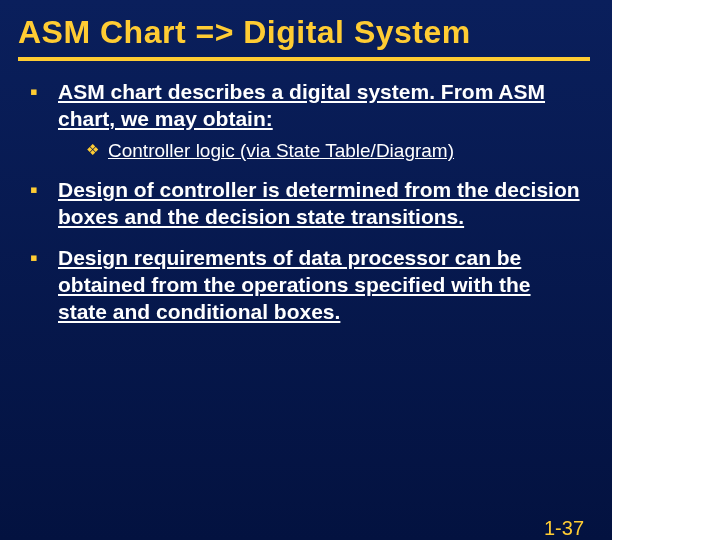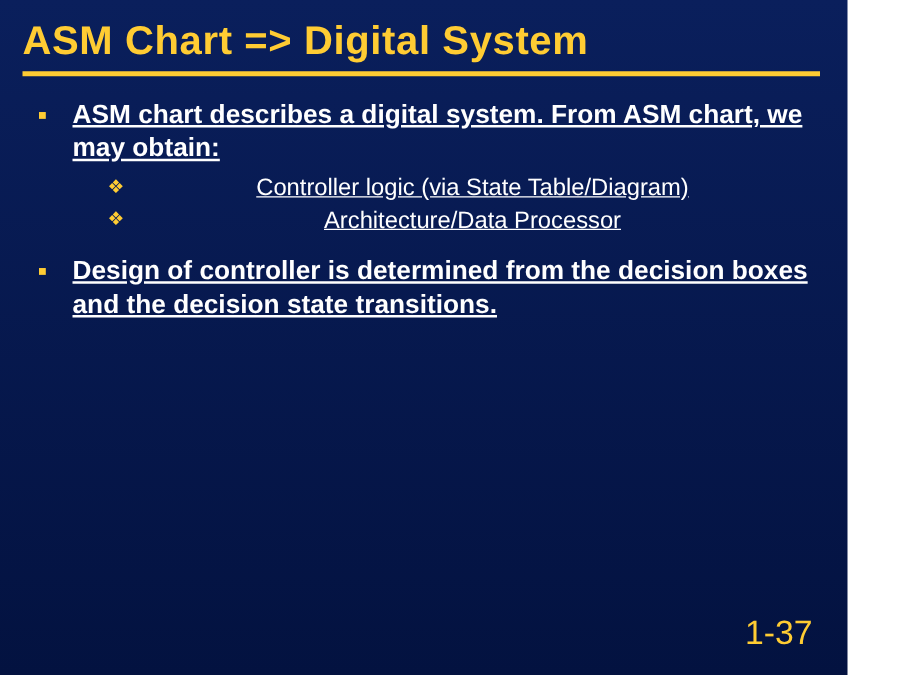--- a/index.html
+++ b/index.html
@@ -4,21 +4,21 @@
 <style>
   html, body {
     margin: 0;
     padding: 0;
     width: 720px;
     height: 540px;
     overflow: hidden;
     font-family: Arial, Helvetica, sans-serif;
   }
   .slide {
-    width: 678px;
+    width: 612px;
     height: 540px;
     background: linear-gradient(to bottom, #0a1f5c 0%, #031240 100%);
     position: relative;
     box-sizing: border-box;
   }
   .title {
     color: #ffcc33;
     font-size: 32px;
     font-weight: bold;
     padding: 14px 0 6px 18px;
@@ -61,66 +61,65 @@
     margin: 6px 0 2px 0;
     padding: 0 0 0 28px;
   }
   ul.sub > li {
     position: relative;
     padding-left: 22px;
     font-size: 19px;
     font-weight: normal;
     line-height: 1.3;
     margin-bottom: 2px;
-    text-align: center;
   }
   ul.sub > li::before {
     content: "\2756"; 
     position: absolute;
     left: 0;
     top: 2px;
     color: #ffcc33;
     font-size: 15px;
     line-height: 1.2;
   }
   .pagenum {
     position: absolute;
     right: 28px;
-    bottom: 18px;
+    bottom: 0;
     color: #ffcc33;
-    font-size: 27px;
+    font-size: 20px;
     text-align: center;
   }
 </style>
 </head>
 <body>
 
 <div class="slide">
 
   <div class="title">ASM Chart =&gt; Digital System</div>
   <div class="underline"></div>
 
   <div class="content">
     <ul class="main">
 
       <li>
         <span>ASM chart describes a digital system.  From ASM chart, we may obtain:</span>
         <ul class="sub">
           <li>
             <span>Controller logic (via State Table/Diagram)</span>
           </li>
-          <li>
-            <span>Architecture/Data Processor</span>
-          </li>
         </ul>
       </li>
 
       <li>
         <span>Design of controller is determined from the decision boxes and the decision state transitions.</span>
       </li>
 
+      <li>
+        <span>Design requirements of data processor can be obtained from the operations specified with the state and conditional boxes.</span>
+      </li>
 
     </ul>
   </div>
 
   <div class="pagenum">1-37</div>
 
 </div>
 
 </body></html>

